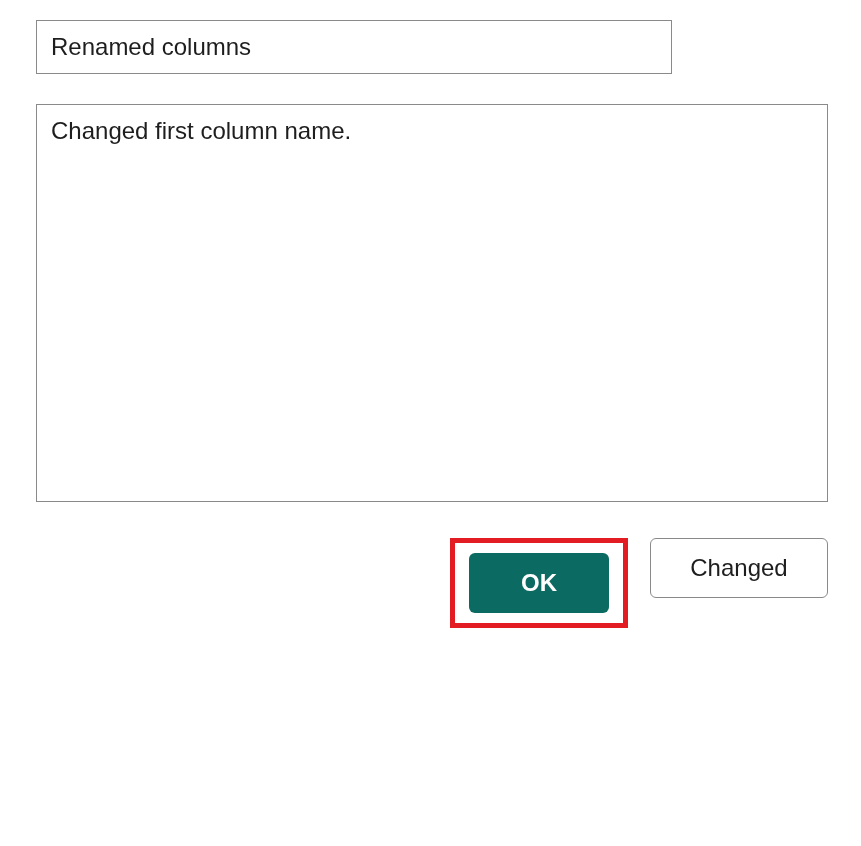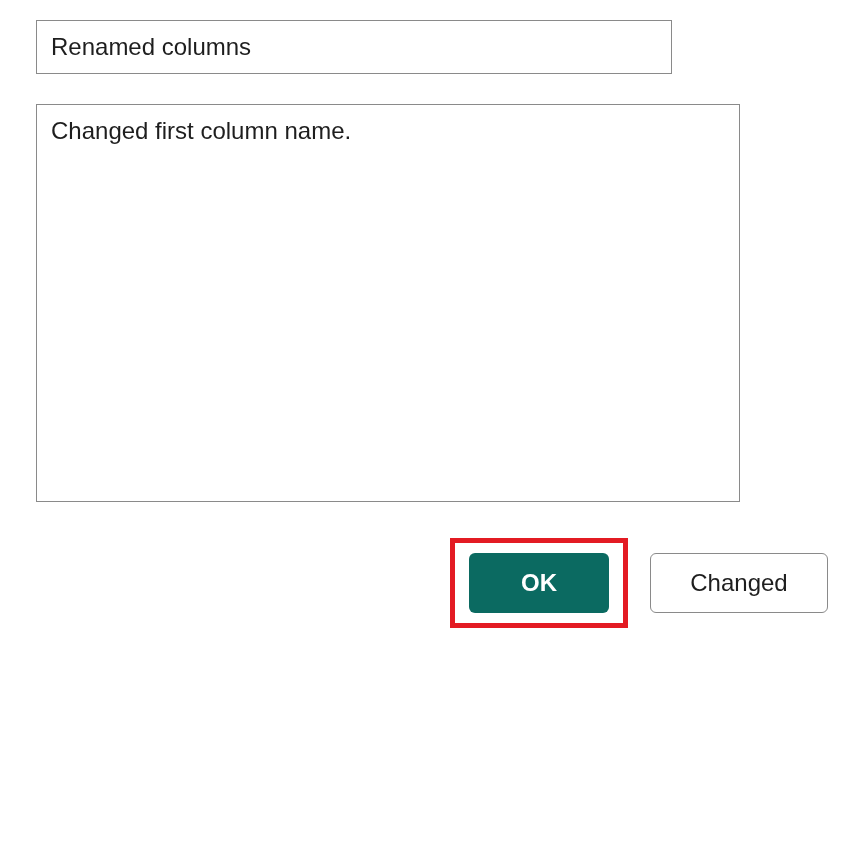--- a/index.html
+++ b/index.html
@@ -40,35 +40,35 @@
       height: 54px;
       border: 1px solid #8a8a8a;
       padding: 0 14px;
       font-size: 24px;
       font-family: inherit;
       color: #1e1e1e;
       background: #ffffff;
       outline: none;
     }
     .textarea-input {
-      width: 704px;
+      width: 792px;
       height: 398px;
       border: 1px solid #8a8a8a;
       padding: 12px 14px;
       font-size: 24px;
       font-family: inherit;
       color: #1e1e1e;
       background: #ffffff;
       resize: none;
       outline: none;
     }
     .button-row {
       display: flex;
       justify-content: flex-end;
-      align-items: center;
+      align-items: flex-start;
       gap: 22px;
       margin-top: 32px;
       width: 792px;
     }
     .btn-primary-wrap {
       border: 5px solid #e31b23;
       padding: 10px 14px;
       display: inline-flex;
     }
     .btn-primary {

